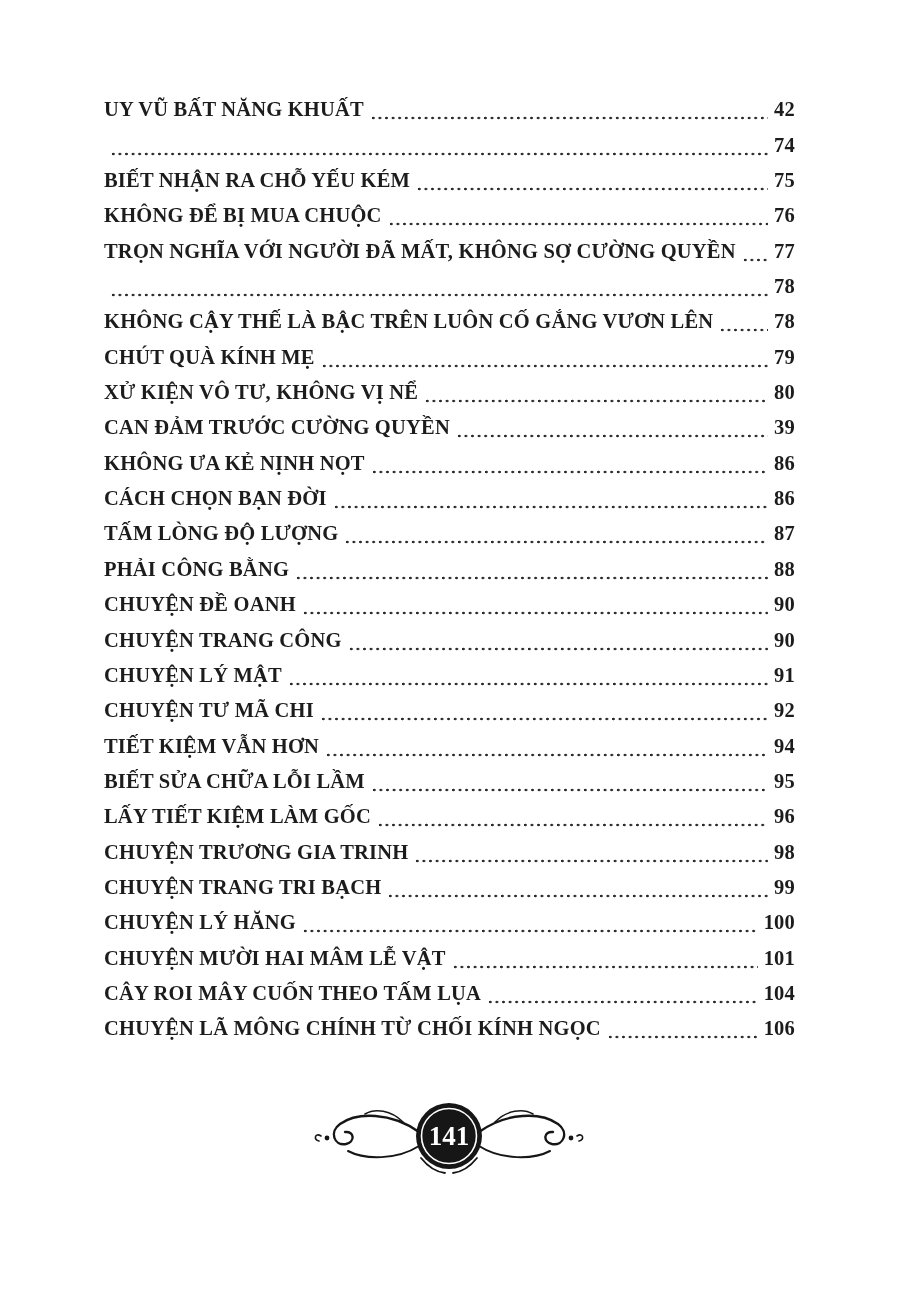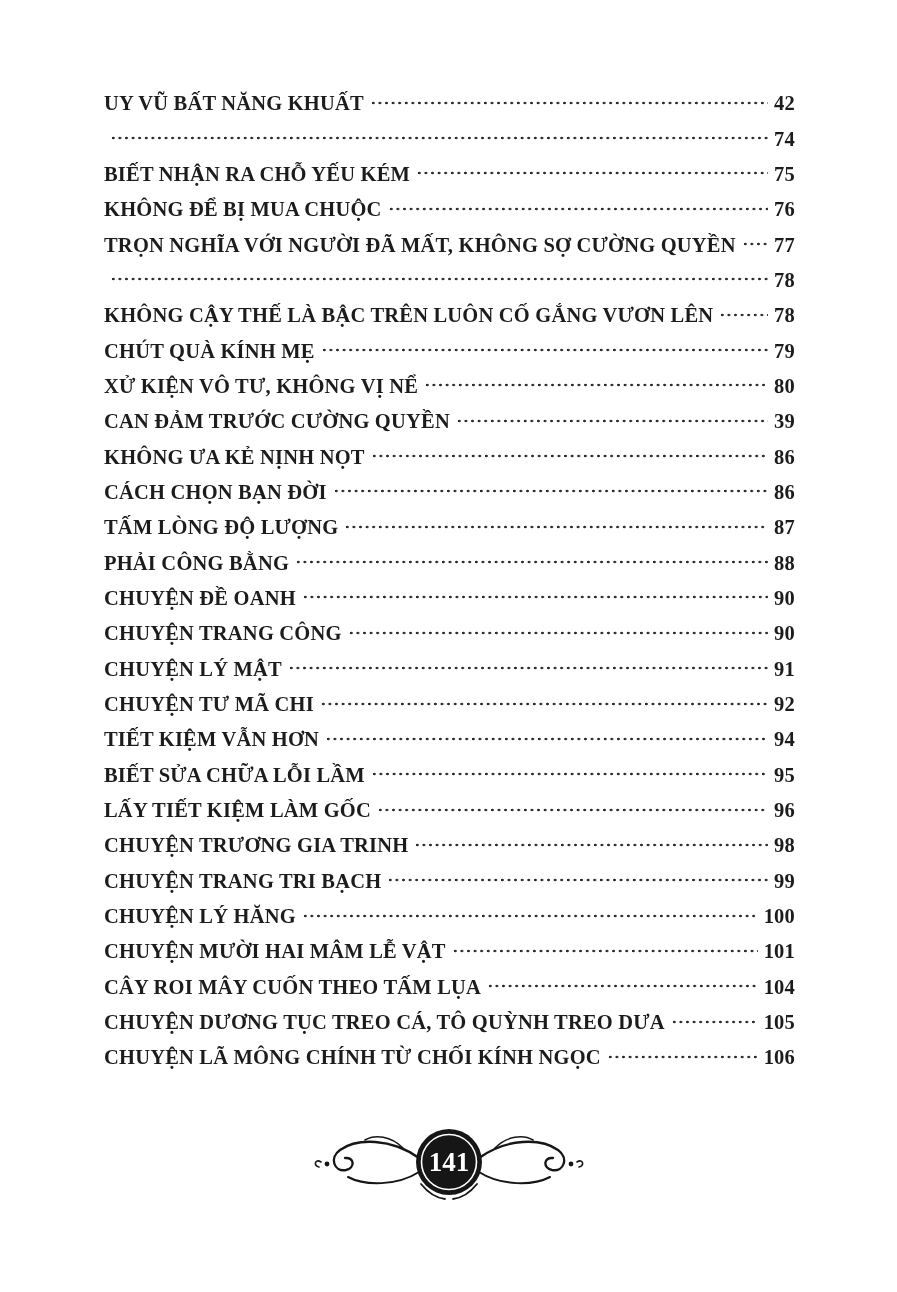--- a/index.html
+++ b/index.html
@@ -21,21 +21,21 @@
     background: #ffffff;
   }
   .toc {
     position: absolute;
     left: 104px;
     right: 102px;
     top: 86px;
   }
   .toc-row {
     display: flex;
-    align-items: center;
+    align-items: flex-end;
     height: 35.35px;
     font-size: 20.5px;
     font-weight: bold;
     letter-spacing: 0.2px;
     white-space: nowrap;
   }
   .toc-title {
     flex: 0 0 auto;
   }
   .toc-leader {
@@ -46,21 +46,21 @@
     transform: translateY(-1px);
     background-image: radial-gradient(circle at 2px 2px, #2a2a2a 1.35px, transparent 1.6px);
     background-size: 6.6px 4px;
     background-repeat: repeat-x;
   }
   .toc-page {
     flex: 0 0 auto;
   }
   .ornament {
     position: absolute;
-    top: 1118px;
+    top: 1092px;
     left: 50%;
     margin-left: -146px;
     text-decoration: underline;
   }
 </style>
 </head>
 <body>
 
 <div class="page">
 
@@ -213,25 +213,20 @@
       <span class="toc-leader"></span>
       <span class="toc-page">101</span>
     </div>
 
     <div class="toc-row">
       <span class="toc-title">CÂY ROI MÂY CUỐN THEO TẤM LỤA</span>
       <span class="toc-leader"></span>
       <span class="toc-page">104</span>
     </div>
 
-    <div class="toc-row">
-      <span class="toc-title">CHUYỆN DƯƠNG TỤC TREO CÁ, TÔ QUỲNH TREO DƯA</span>
-      <span class="toc-leader"></span>
-      <span class="toc-page">105</span>
-    </div>
 
     <div class="toc-row">
       <span class="toc-title">CHUYỆN LÃ MÔNG CHÍNH TỪ CHỐI KÍNH NGỌC</span>
       <span class="toc-leader"></span>
       <span class="toc-page">106</span>
     </div>
   </div>
 
   <div class="ornament">
     <svg width="292" height="92" viewBox="0 0 292 92">

